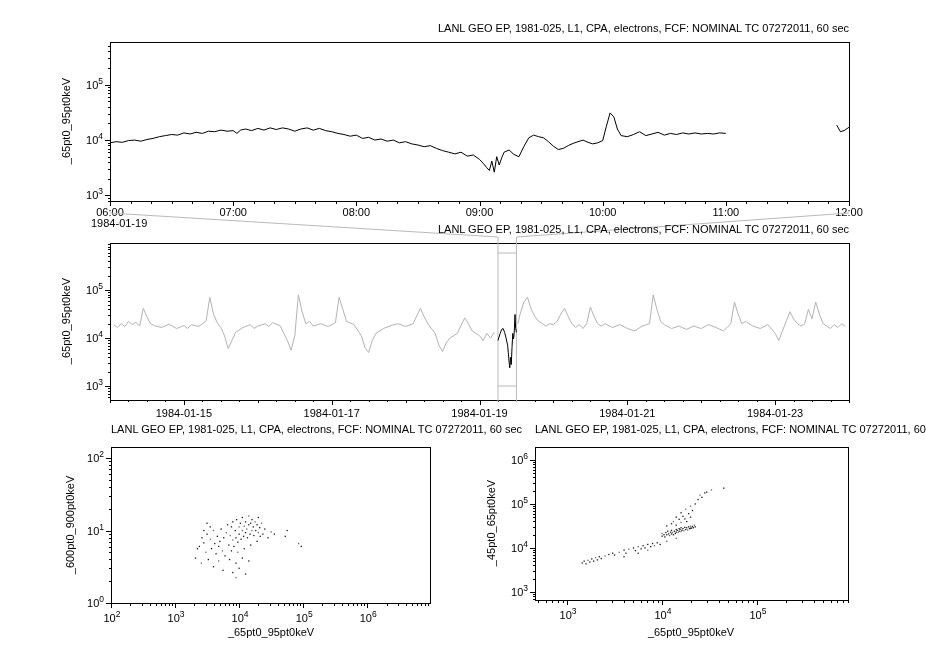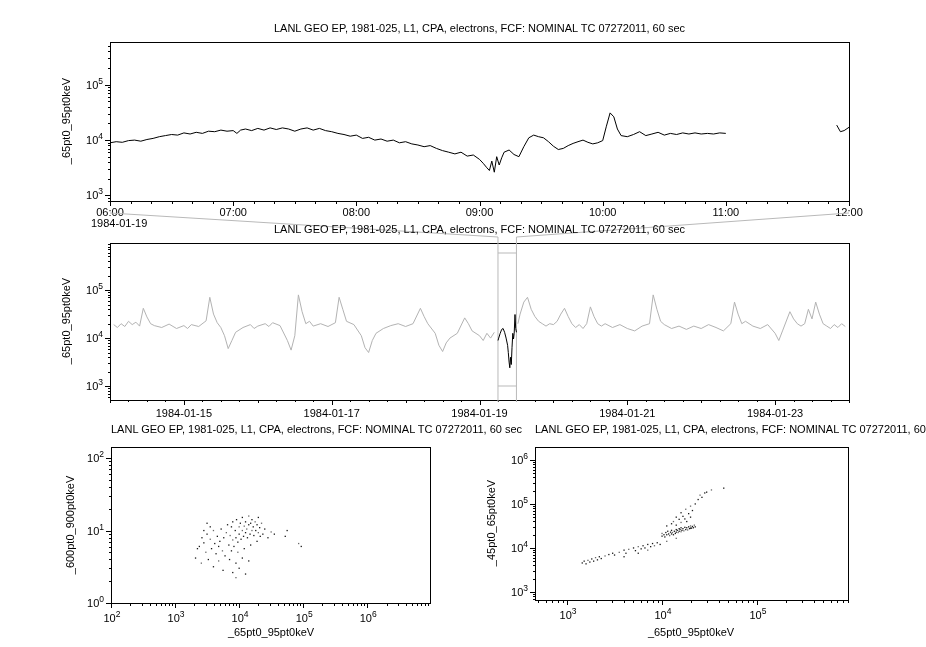--- a/index.html
+++ b/index.html
@@ -1,18 +1,18 @@
 <!DOCTYPE html>
 <html><head>
 <meta charset="utf-8">
 <style>
   html,body{margin:0;padding:0;background:#ffffff;}
   #canvas{position:relative;width:926px;height:647px;background:#ffffff;overflow:hidden;
           font-family:"Liberation Sans", sans-serif;color:#000;}
-  .ptitle{position:absolute;font-size:11px;line-height:13px;text-align:center;white-space:nowrap;}
+  .ptitle{position:absolute;font-size:11px;line-height:13px;text-align:right;white-space:nowrap;}
   .ylab{position:absolute;font-size:11px;white-space:nowrap;transform:translate(-50%,-50%) rotate(-90deg);}
   .xlab{position:absolute;font-size:11px;white-space:nowrap;transform:translate(-50%,0);}
   .dlab{position:absolute;font-size:11px;white-space:nowrap;}
   svg text{font-family:"Liberation Sans", sans-serif;font-size:11px;fill:#000;}
   #plot-svg{position:absolute;left:0;top:0;}
 </style>
 </head>
 <body>
 
 <div id="canvas">

